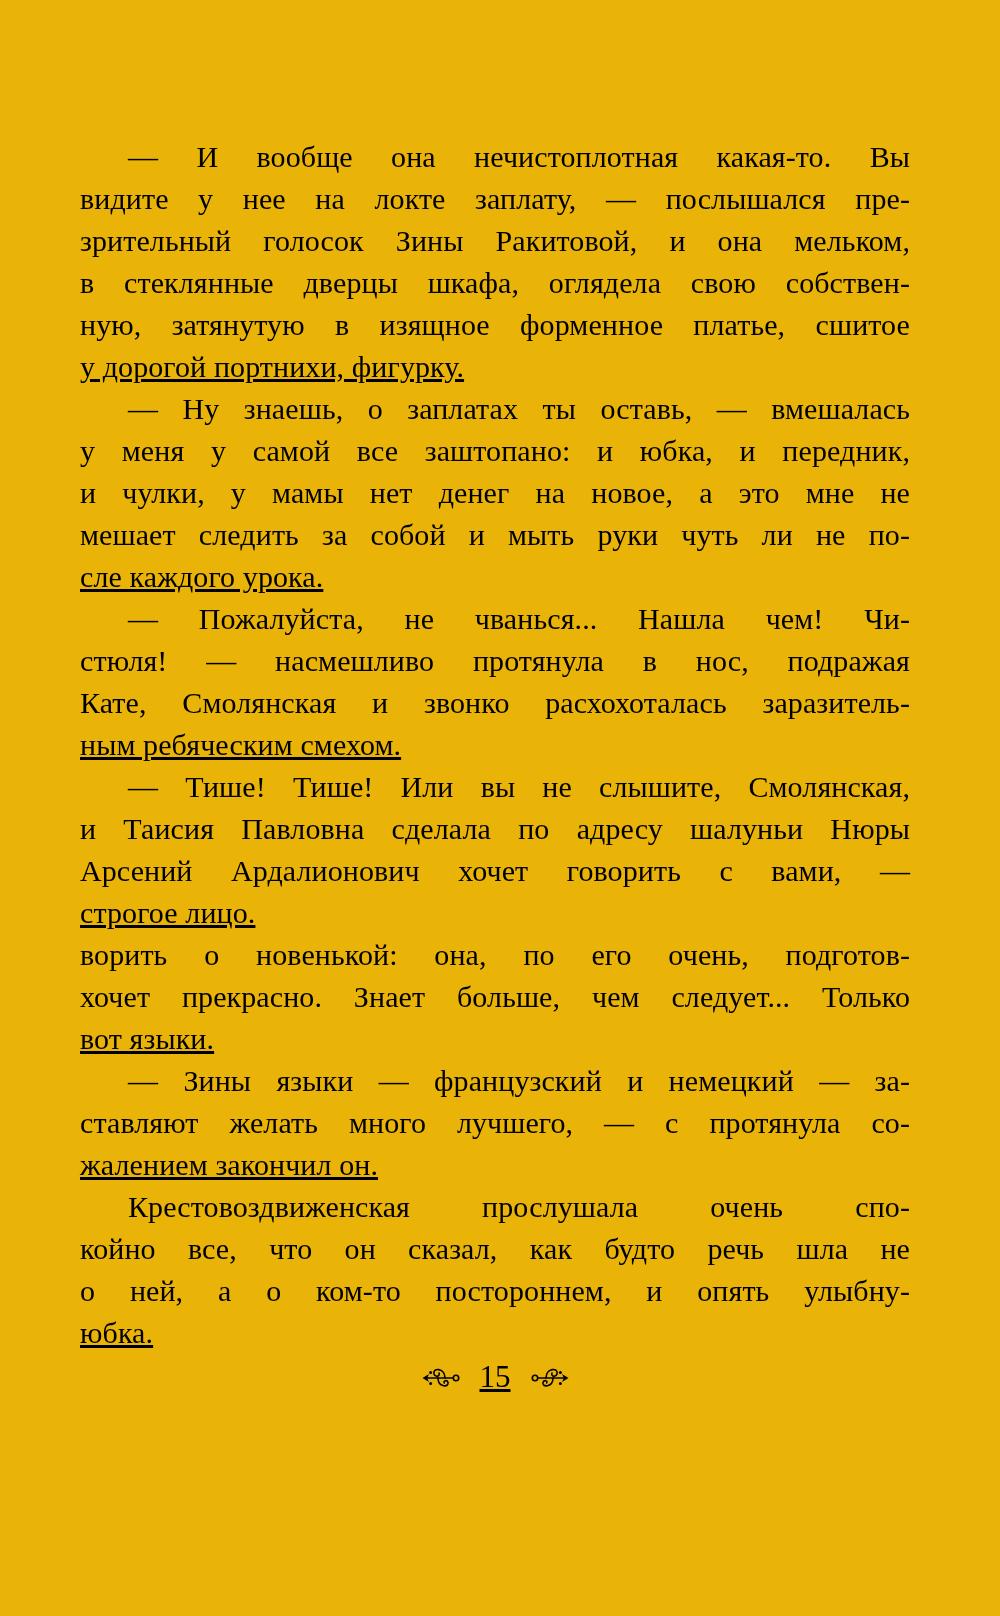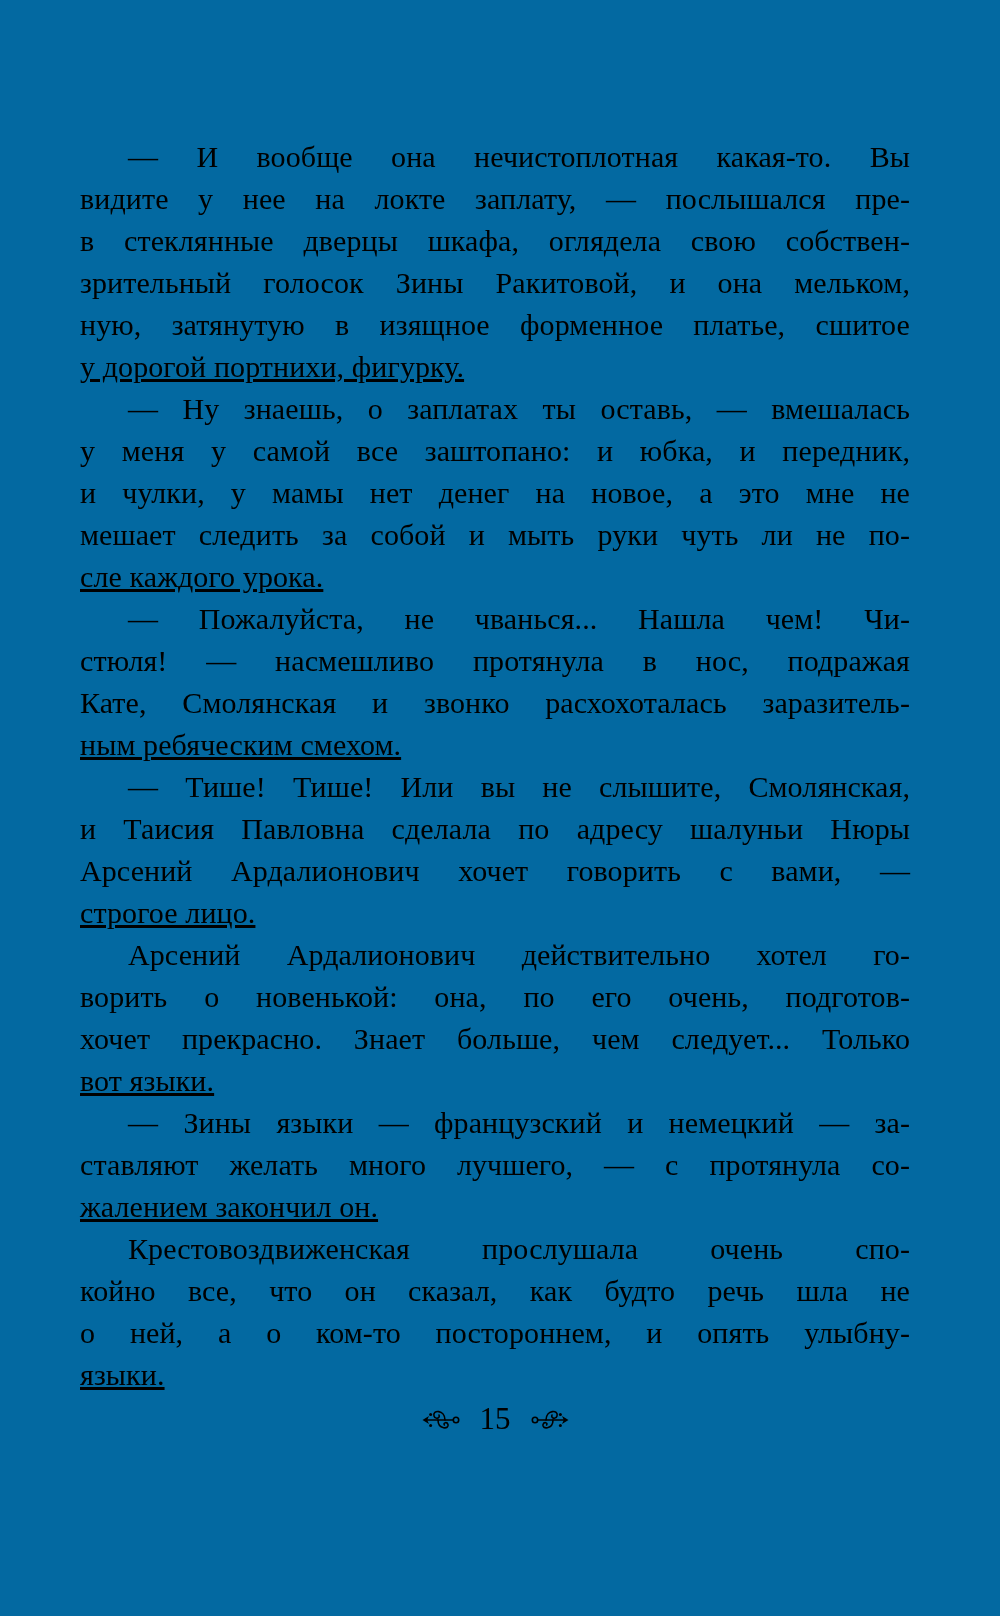--- a/index.html
+++ b/index.html
@@ -4,21 +4,21 @@
 <style>
   html, body {
     margin: 0;
     padding: 0;
     background: #ffffff;
   }
   .page {
     position: relative;
     width: 1000px;
     height: 1616px;
-    background: #0369a1;
+    background: #eab308;
     color: #000000;
     box-sizing: border-box;
     padding: 136px 90px 0 80px;
     font-family: "Liberation Serif", "DejaVu Serif", serif;
     overflow: hidden;
   }
   .text-block {
     width: 830px;
   }
   .line {
@@ -38,20 +38,21 @@
     text-decoration: underline;
     -moz-text-align-last: left;
   }
   .footer {
     margin-top: 7px;
     width: 830px;
     display: flex;
     justify-content: center;
     align-items: center;
     gap: 18px;
+    text-decoration: underline;
   }
   .page-number {
     font-size: 31px;
     line-height: 32px;
   }
   .flourish {
     display: inline-block;
     width: 40px;
     height: 28px;
   }
@@ -65,22 +66,22 @@
 </head>
 <body>
 
 <div class="page">
 
   <div class="text-block">
 
     <div class="paragraph">
       <div class="line first">— И вообще она нечистоплотная какая-то. Вы</div>
       <div class="line">видите у нее на локте заплату, — послышался пре-</div>
+      <div class="line">зрительный голосок Зины Ракитовой, и она мельком,</div>
       <div class="line">в стеклянные дверцы шкафа, оглядела свою собствен-</div>
-      <div class="line">зрительный голосок Зины Ракитовой, и она мельком,</div>
       <div class="line">ную, затянутую в изящное форменное платье, сшитое</div>
       <div class="line last">у дорогой портнихи, фигурку.</div>
     </div>
 
     <div class="paragraph">
       <div class="line first">— Ну знаешь, о заплатах ты оставь, — вмешалась</div>
       <div class="line">у меня у самой все заштопано: и юбка, и передник,</div>
       <div class="line">и чулки, у мамы нет денег на новое, а это мне не</div>
       <div class="line">мешает следить за собой и мыть руки чуть ли не по-</div>
       <div class="line last">сле каждого урока.</div>
@@ -94,37 +95,36 @@
     </div>
 
     <div class="paragraph">
       <div class="line first">— Тише! Тише! Или вы не слышите, Смолянская,</div>
       <div class="line">и Таисия Павловна сделала по адресу шалуньи Нюры</div>
       <div class="line">Арсений Ардалионович хочет говорить с вами, —</div>
       <div class="line last">строгое лицо.</div>
     </div>
 
     <div class="paragraph">
-      <div class="line first">Арсений Ардалионович действительно хотел го-</div>
       <div class="line">ворить о новенькой: она, по его очень, подготов-</div>
       <div class="line">хочет прекрасно. Знает больше, чем следует... Только</div>
       <div class="line last">вот языки.</div>
     </div>
 
     <div class="paragraph">
       <div class="line first">— Зины языки — французский и немецкий — за-</div>
       <div class="line">ставляют желать много лучшего, — с протянула со-</div>
       <div class="line last">жалением закончил он.</div>
     </div>
 
     <div class="paragraph">
       <div class="line first">Крестовоздвиженская прослушала очень спо-</div>
       <div class="line">койно все, что он сказал, как будто речь шла не</div>
       <div class="line">о ней, а о ком-то постороннем, и опять улыбну-</div>
-      <div class="line last">языки.</div>
+      <div class="line last">юбка.</div>
     </div>
 
   </div>
 
   <div class="footer">
     <span class="flourish">
       <svg width="40" height="28" viewBox="0 0 40 28" xmlns="http://www.w3.org/2000/svg">
         <g stroke="#000" stroke-width="1.6" fill="none" stroke-linecap="round">
           <path d="M4 15 H31"></path>
           <path d="M23 15 C23 4.5, 10 4.5, 12 11 C13 14.5, 18.5 13.5, 17 10"></path>

